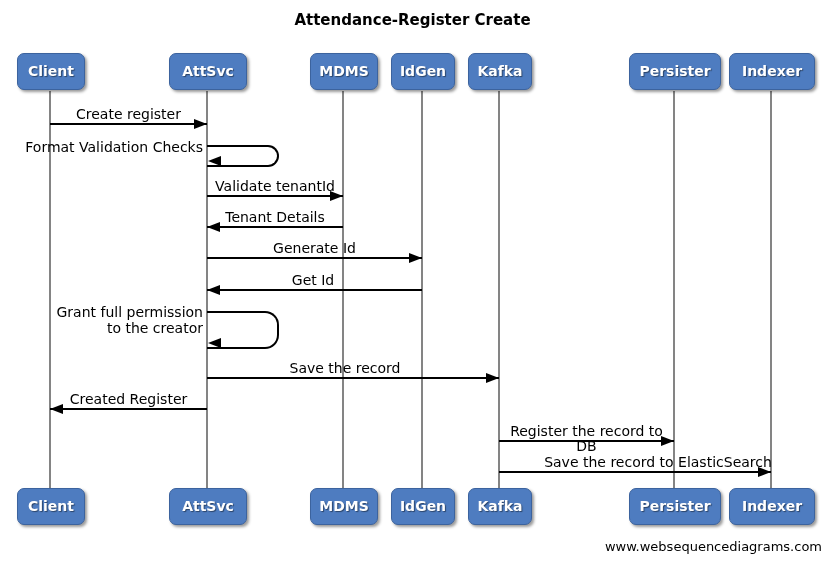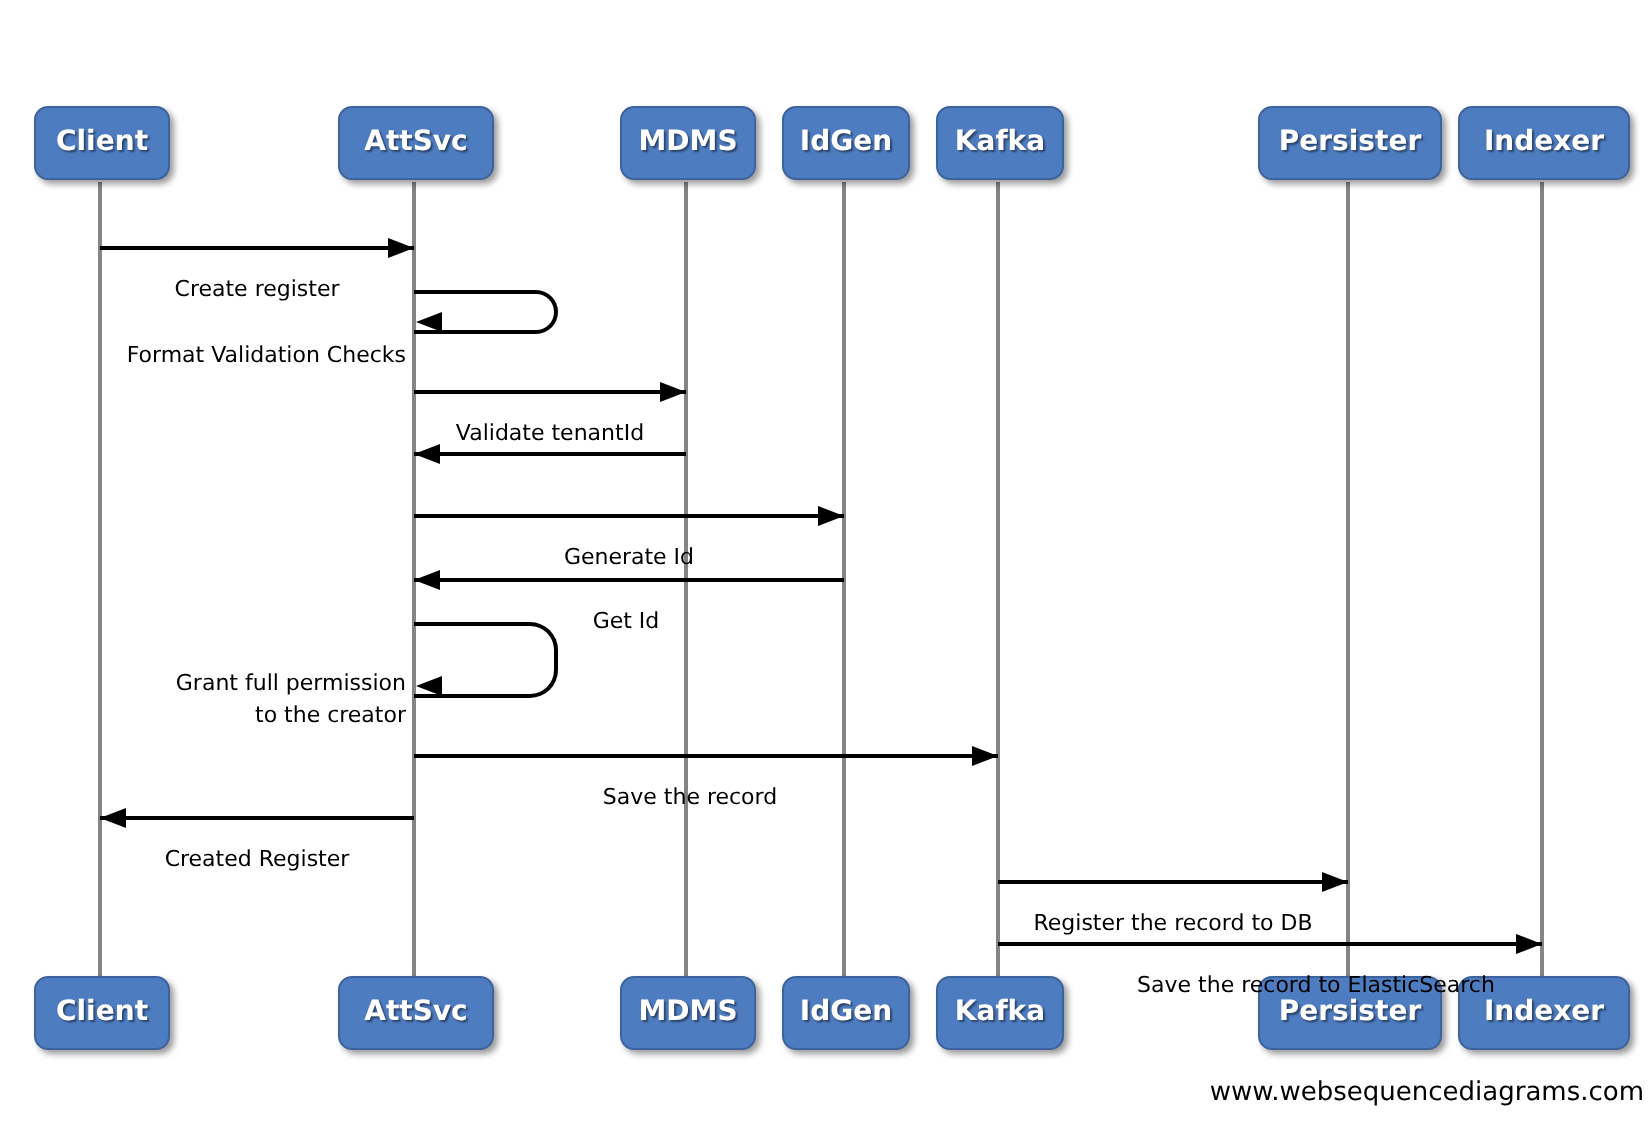--- a/index.html
+++ b/index.html
@@ -42,25 +42,24 @@
     font-size: 14px;
     font-weight: bold;
     text-align: center;
     line-height: 35px;
     text-shadow: 1px 1px 1px rgba(0,0,0,0.45);
   }
   .pbox.top { top: 53px; }
   .pbox.bottom { top: 488px; }
   .mlabel {
     position: absolute;
-    font-size: 11px;
+    font-size: 14px;
     color: #000000;
     line-height: 15px;
     white-space: pre-line;
-    margin-top: 30px;
   }
   .mlabel.center { text-align: center; }
   .mlabel.rightal { text-align: right; }
   .mline {
     position: absolute;
     height: 0;
     border-top: 2px solid #000000;
   }
   .ah-right {
     position: absolute;
@@ -88,20 +87,21 @@
     right: 3px;
     font-size: 13px;
     color: #000000;
   }
 </style>
 </head>
 <body>
 
 <div class="diagram">
 
+  <div class="title">Attendance-Register Create</div>
 
   <div class="lifeline" style="left:49px"></div>
   <div class="lifeline" style="left:206px"></div>
   <div class="lifeline" style="left:342px"></div>
   <div class="lifeline" style="left:421px"></div>
   <div class="lifeline" style="left:498px"></div>
   <div class="lifeline" style="left:673px"></div>
   <div class="lifeline" style="left:770px"></div>
 
   <div class="pbox top" style="left:17px;  width:66px">Client</div>
@@ -125,20 +125,21 @@
   <div class="ah-right" style="left:194px; top:119px"></div>
 
   <div class="mlabel rightal" style="right:622px; top:140px; width:200px">Format Validation Checks</div>
   <div class="selfloop" style="left:207px; top:145px; width:70px; height:18px"></div>
   <div class="ah-left" style="left:208px; top:156px"></div>
 
   <div class="mlabel center" style="left:207px; top:179px; width:136px">Validate tenantId</div>
   <div class="mline" style="left:207px; top:195px; width:136px"></div>
   <div class="ah-right" style="left:330px; top:191px"></div>
 
+  <div class="mlabel center" style="left:207px; top:210px; width:136px">Tenant Details</div>
   <div class="mline" style="left:207px; top:226px; width:136px"></div>
   <div class="ah-left" style="left:207px; top:222px"></div>
 
   <div class="mlabel center" style="left:207px; top:241px; width:215px">Generate Id</div>
   <div class="mline" style="left:207px; top:257px; width:215px"></div>
   <div class="ah-right" style="left:409px; top:253px"></div>
 
   <div class="mlabel center" style="left:207px; top:273px; width:212px">Get Id</div>
   <div class="mline" style="left:207px; top:289px; width:215px"></div>
   <div class="ah-left" style="left:207px; top:285px"></div>

